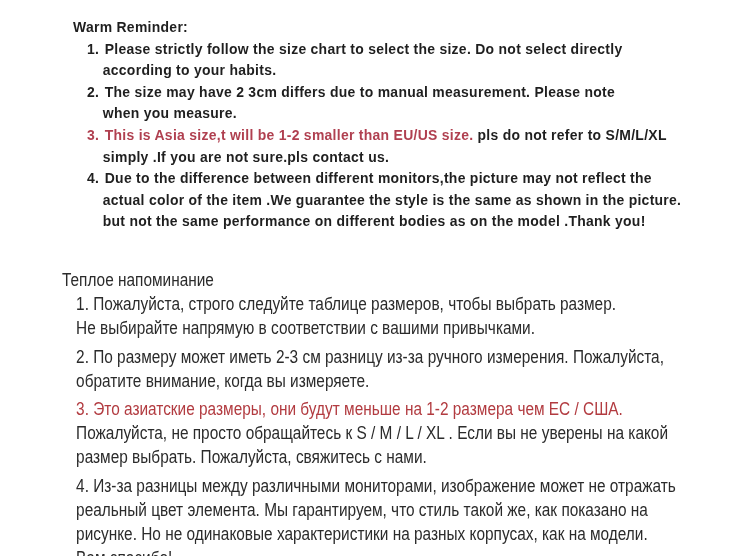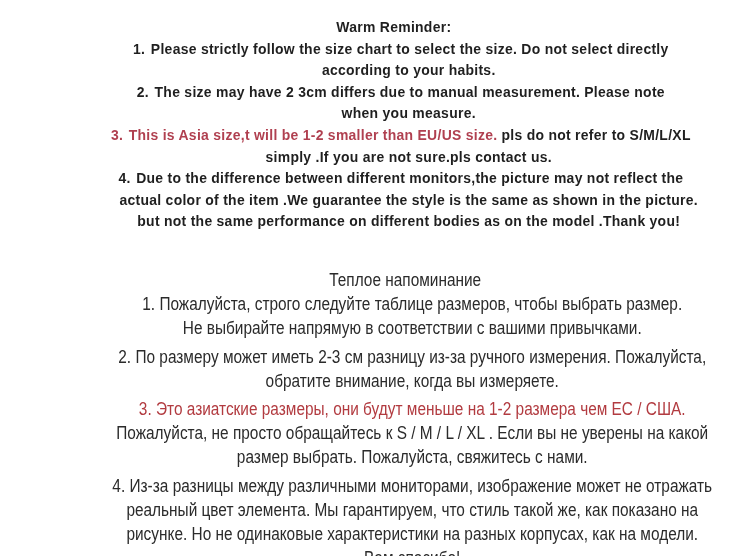--- a/index.html
+++ b/index.html
@@ -7,21 +7,20 @@
     padding: 0;
     width: 750px;
     height: 556px;
     background: var(--bg, #ffffff);
     overflow: hidden;
   }
   .page {
     width: 691px;
     height: 556px;
     position: relative;
-    text-align: center;
   }
 
   
   .en-section {
     padding-top: 16px;
     padding-left: 73px;
     color: var(--en-text, #1f1f1f);
     font-family: "Liberation Sans", sans-serif;
     font-size: 15px;
     font-weight: 600;

